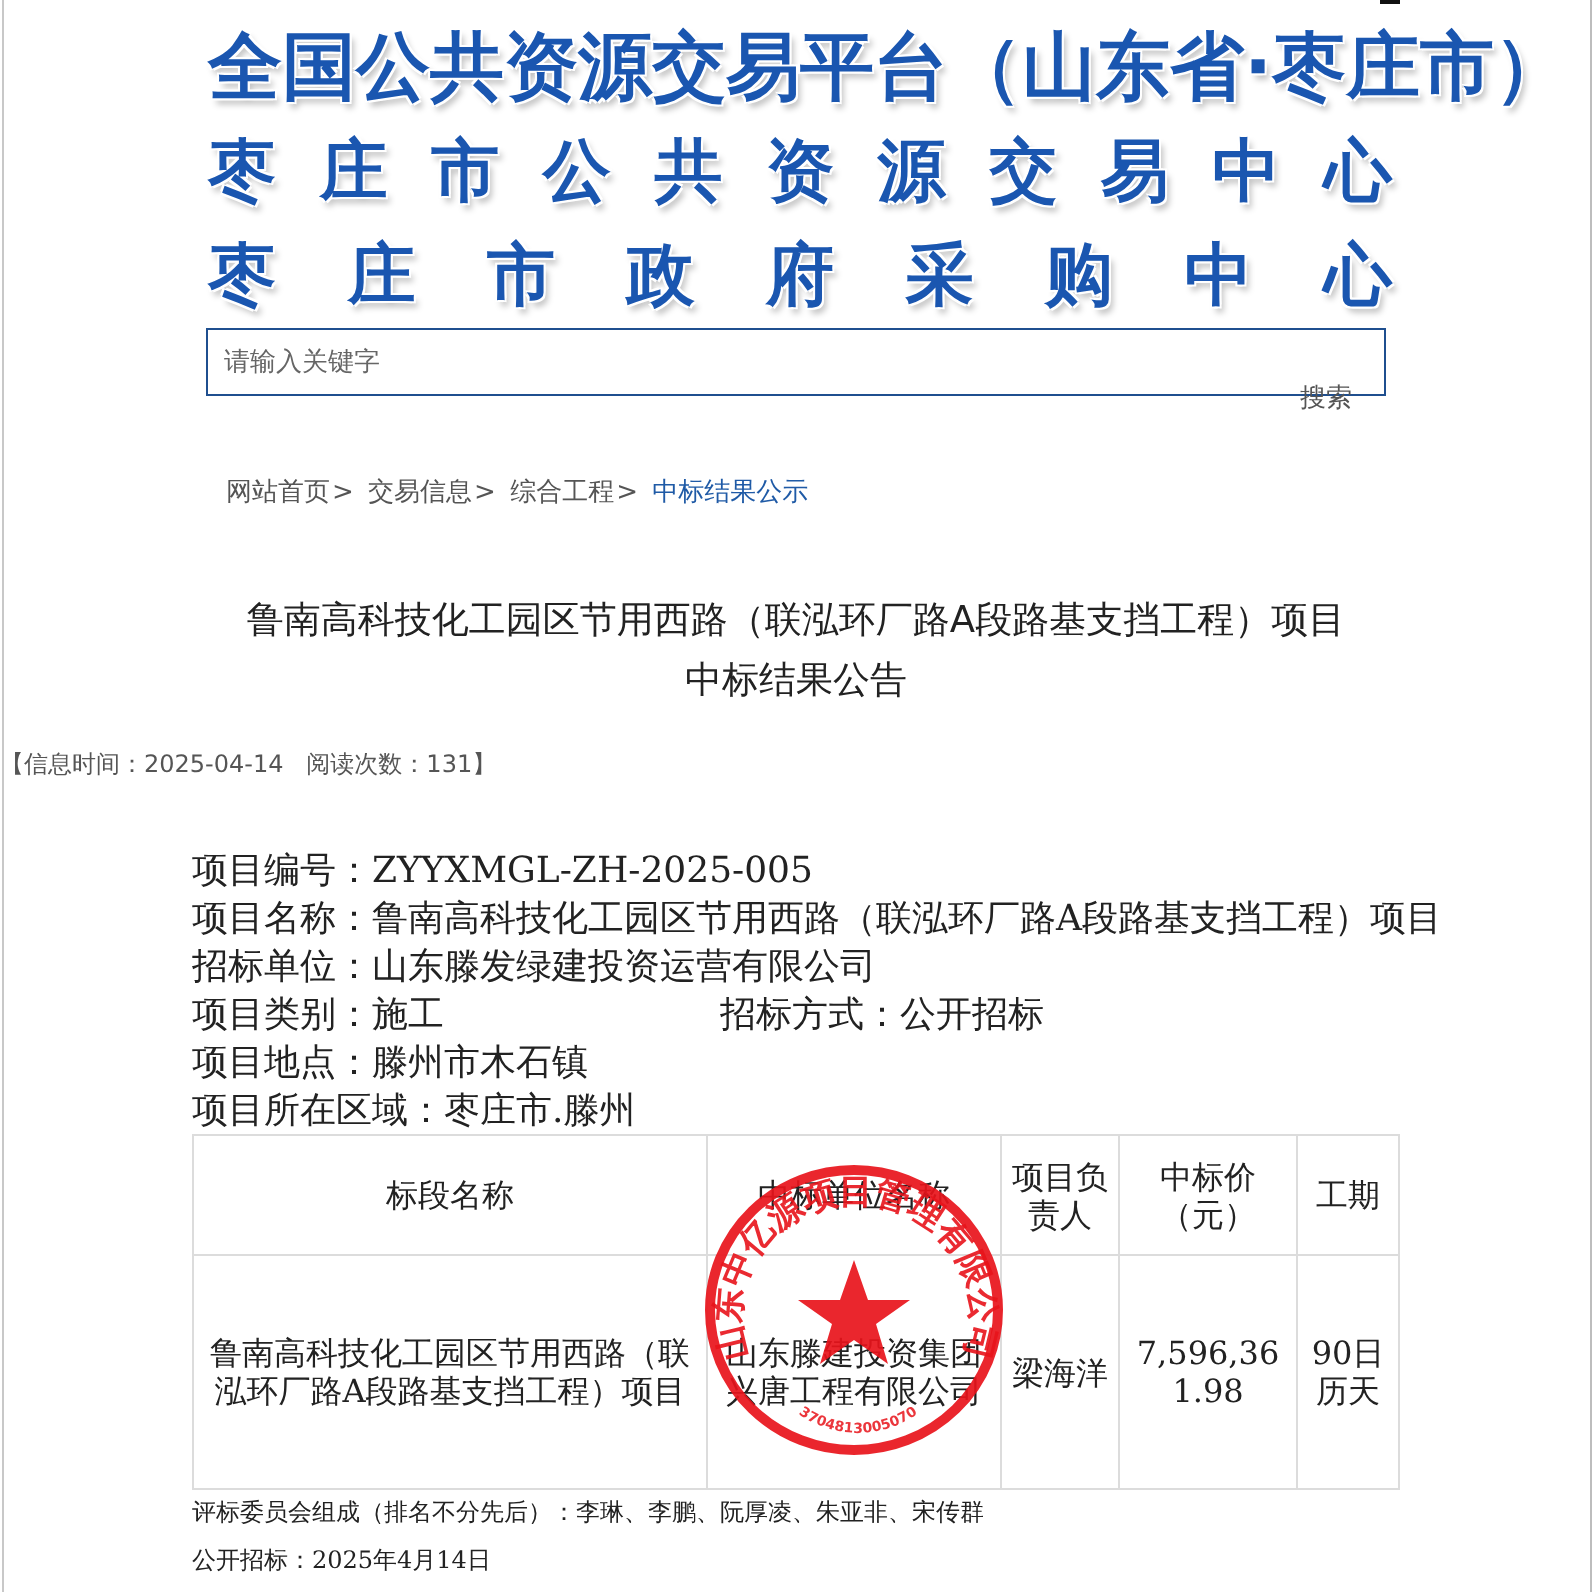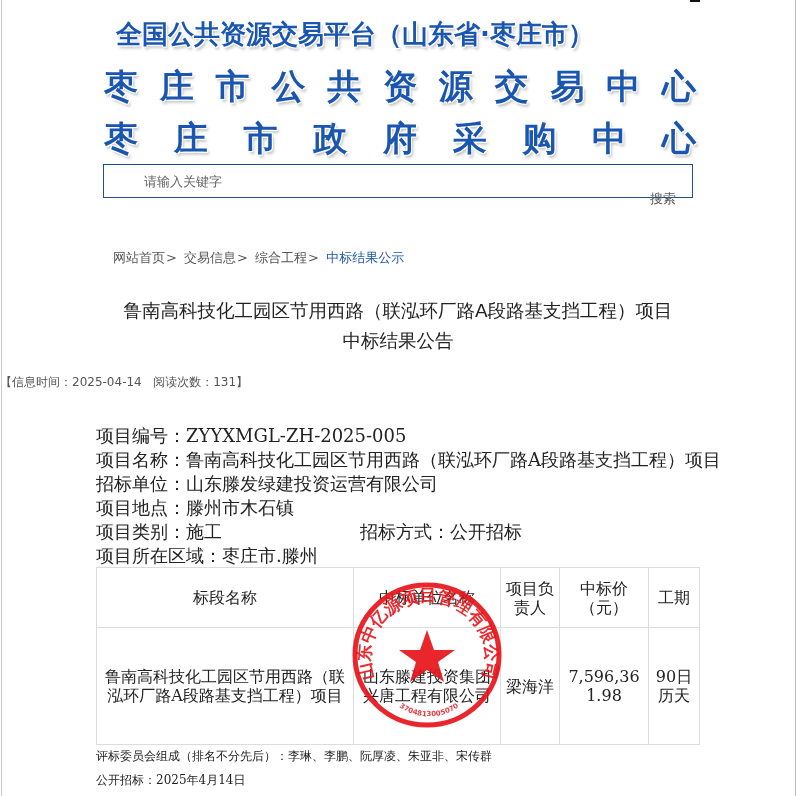--- a/index.html
+++ b/index.html
@@ -14,38 +14,37 @@
   .corner-mark { position:absolute; left:690px; top:0; width:10px; height:2px; background:#111; }
 
   .banner { position:absolute; left:104px; top:8px; width:592px; }
   .banner .line {
     font-family:"DejaVu Sans",sans-serif; font-weight:bold;
     color:#1a56b0; font-size:34px; line-height:52px; height:52px;
     white-space:nowrap;
     text-shadow: -1px -1px 0 #fff, 1px -1px 0 #fff, -1px 1px 0 #fff, 1px 1px 0 #fff, 2px 3px 3px rgba(0,0,0,0.25);
     display:flex; justify-content:space-between;
   }
-  .banner .line.l1 { font-size:26px; letter-spacing:0;margin-left:12px; }
+  .banner .line.l1 { font-size:37px; letter-spacing:0; }
   .banner .line span { display:inline-block; }
 
   .search {
     position:absolute; left:103px; top:164px; width:590px; height:34px;
     border:1.5px solid #1f4f8f; box-sizing:border-box; background:#fff;
     display:flex; align-items:center;
   }
   .search input {
     border:none; outline:none; flex:1; height:100%; padding:0 0 0 8px;
     font-size:13px; color:#666; background:transparent;
     font-family:"DejaVu Sans",sans-serif;
-    margin-left:32px;
   }
   .search input::placeholder { color:#666; }
   .search .btn { font-size:13px; color:#555; padding-right:16px; cursor:pointer;margin-top:36px; }
 
-  .breadcrumb { position:absolute; left:113px; top:237px; font-size:13px; color:#555;margin-top:12px; }
+  .breadcrumb { position:absolute; left:113px; top:237px; font-size:13px; color:#555; }
   .breadcrumb .crumb { color:#555; }
   .breadcrumb .sep { margin:0 3px 0 1px; }
   .breadcrumb .current { color:#1f5aa6; }
 
   .title {
     position:absolute; left:96px; top:296px; width:604px; text-align:center;
     font-size:18.5px; color:#222; line-height:30px;
   }
   .meta { position:absolute; left:0; width:796px; top:374px; text-align:left; font-size:12px; color:#555; }
 
@@ -131,25 +130,25 @@
   <div class="row">
     <span>项目编号：</span><span>ZYYXMGL-ZH-2025-005</span>
   </div>
   <div class="row">
     <span>项目名称：</span><span>鲁南高科技化工园区节用西路（联泓环厂路A段路基支挡工程）项目</span>
   </div>
   <div class="row">
     <span>招标单位：</span><span>山东滕发绿建投资运营有限公司</span>
   </div>
   <div class="row">
-    <span>项目地点：</span><span>滕州市木石镇</span>
+    <span>项目类别：</span><span>施工</span>
+    <span class="right"><span>招标方式：</span><span>公开招标</span></span>
   </div>
   <div class="row">
-    <span>项目类别：</span><span>施工</span>
-    <span class="right"><span>招标方式：</span><span>公开招标</span></span>
+    <span>项目地点：</span><span>滕州市木石镇</span>
   </div>
   <div class="row">
     <span>项目所在区域：</span><span>枣庄市.滕州</span>
   </div>
 </div>
 
 <table class="result">
   <tbody>
       <tr class="head">
     <th class="c1">标段名称</th>

